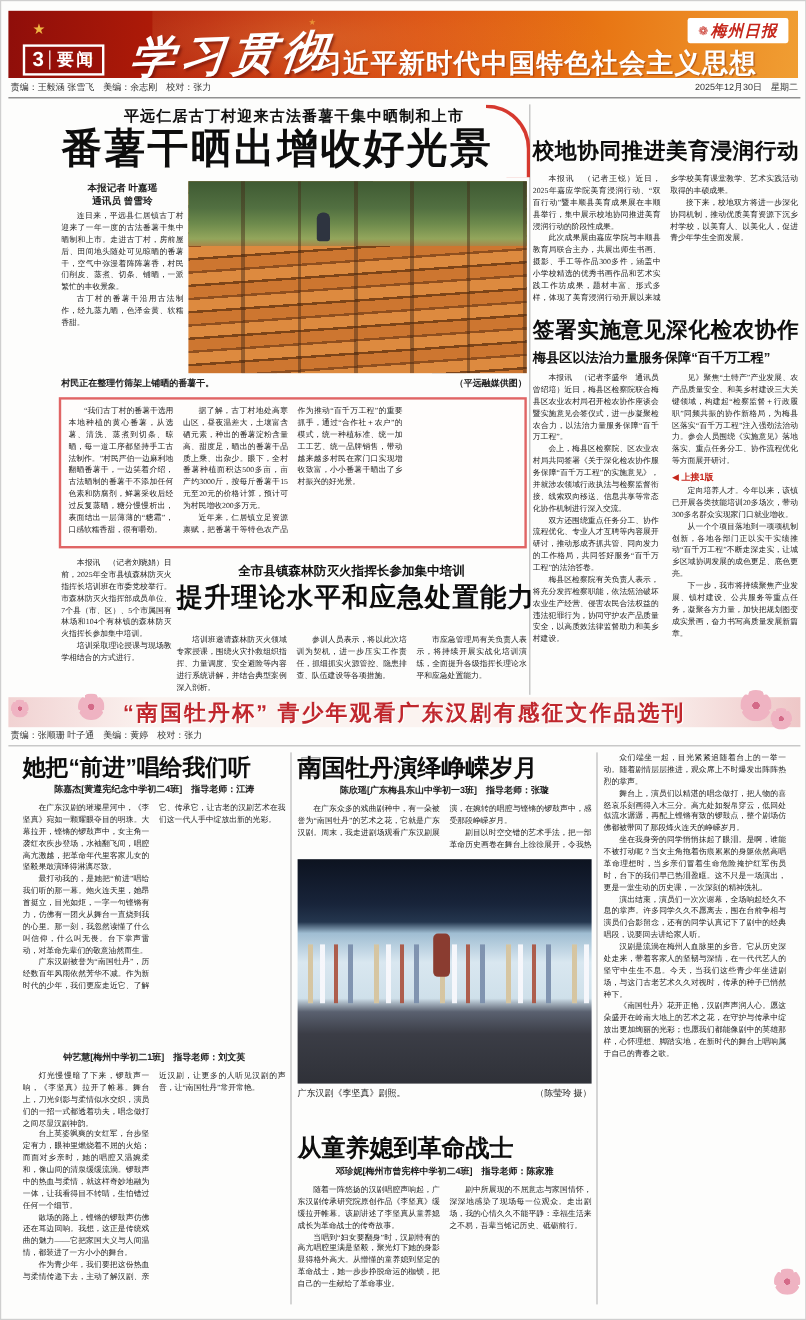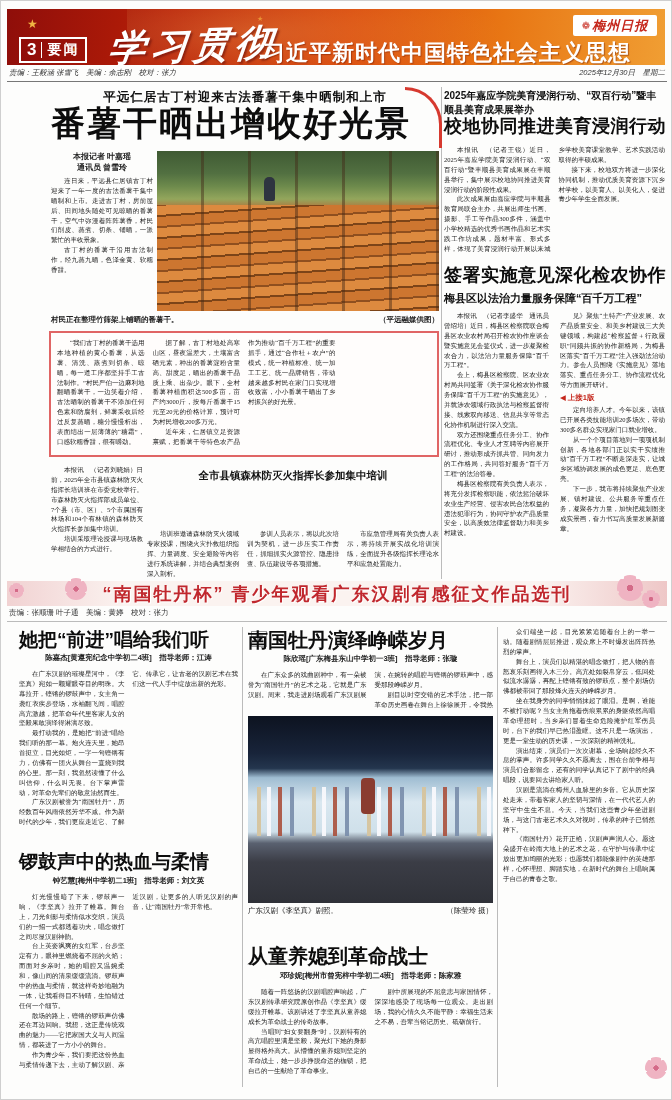--- a/index.html
+++ b/index.html
@@ -11,21 +11,21 @@
   .star{position:absolute;color:#ffd34d;opacity:.85;}
   .pagetag{position:absolute;left:12px;top:28px;display:flex;align-items:center;border:2px solid #fff;color:#fff;padding:1px 6px;font-family:"Liberation Sans","DejaVu Sans",sans-serif;font-weight:bold;background:rgba(140,10,10,.35);}
   .pagetag .num{font-size:17px;margin-right:5px;}
   .pagetag .sep{width:1px;height:16px;background:#fff;margin-right:5px;}
   .pagetag .lbl{font-size:14px;letter-spacing:2px;}
   .script{position:absolute;left:102px;top:12px;font-size:37px;font-weight:900;font-style:italic;color:#fff;letter-spacing:5px;transform:skewX(-8deg) rotate(-2deg);text-shadow:2px 2px 2px rgba(90,10,10,.5);font-family:"Liberation Serif","DejaVu Serif",serif;}
   .slogan{position:absolute;left:256px;top:29px;font-size:22px;font-weight:900;color:#fff;letter-spacing:1px;font-family:"Liberation Sans","DejaVu Sans",sans-serif;text-shadow:1px 1px 1px rgba(120,30,0,.5);white-space:nowrap;}
   .logo{position:absolute;right:8px;top:6px;width:84px;height:21px;background:#fff;border-radius:2px;display:flex;align-items:center;justify-content:center;gap:2px;}
   .logo .mark{color:#c5271c;font-size:10px;}
   .logo .txt{color:#c5271c;font-size:13px;font-weight:900;font-style:italic;letter-spacing:1px;font-family:"Liberation Serif","DejaVu Serif",serif;}
-  .edrow{left:8px;top:67px;width:656px;display:flex;justify-content:space-between;font-size:7.5px;color:#333;font-family:"Liberation Sans","DejaVu Sans",sans-serif;font-style:italic;}
+  .edrow{left:8px;top:67px;width:656px;display:flex;justify-content:space-between;font-size:7.5px;color:#333;font-family:"Liberation Sans","DejaVu Sans",sans-serif;}
   .hline{height:1px;background:#777;}
   .vline{width:1px;background:#bbb;}
   
   .tiny{font-size:6.5px;line-height:1.52;text-align:justify;color:#222;overflow:hidden;}
   .para{margin:0;text-indent:2em;}
   .cols2{column-count:2;column-gap:8px;column-fill:auto;}
   .cols3{column-count:3;column-gap:8px;column-fill:auto;}
   .cols4{column-count:4;column-gap:8px;column-fill:auto;}
   .kicker{font-family:"Liberation Sans","DejaVu Sans",sans-serif;font-weight:bold;text-align:center;color:#111;}
   .headline{font-family:"Liberation Sans","DejaVu Sans",sans-serif;font-weight:900;text-align:left;color:#0d0d0d;white-space:nowrap;}
@@ -112,21 +112,20 @@
   </div>
 
   <div class="abs redbox">
     <div class="tiny cols4" style="height:112px;">
         <p class="para">“我们古丁村的番薯干选用本地种植的黄心番薯，从选薯、清洗、蒸煮到切条、晾晒，每一道工序都坚持手工古法制作。”村民严伯一边麻利地翻晒番薯干，一边笑着介绍，古法晒制的番薯干不添加任何色素和防腐剂，鲜薯采收后经过反复蒸晒，糖分慢慢析出，表面结出一层薄薄的“糖霜”，口感软糯香甜，很有嚼劲。</p>
         <p class="para">据了解，古丁村地处高寒山区，昼夜温差大，土壤富含硒元素，种出的番薯淀粉含量高、甜度足，晒出的番薯干品质上乘、出杂少。眼下，全村番薯种植面积达500多亩，亩产约3000斤，按每斤番薯干15元至20元的价格计算，预计可为村民增收200多万元。</p>
         <p class="para">近年来，仁居镇立足资源禀赋，把番薯干等特色农产品作为推动“百千万工程”的重要抓手，通过“合作社＋农户”的模式，统一种植标准、统一加工工艺、统一品牌销售，带动越来越多村民在家门口实现增收致富，小小番薯干晒出了乡村振兴的好光景。</p>
       </div>
   </div>
 
-  <div class="abs kicker" style="left:443px;top:88px;width:221px;font-size:10px;text-align:left;line-height:1.35;">2025年嘉应学院美育浸润行动、“双百行动”暨丰顺县美育成果展举办</div>
   <div class="abs headline" style="left:443px;top:113px;width:221px;font-size:18px;letter-spacing:.5px;">校地协同推进美育浸润行动</div>
   <div class="abs tiny cols2" style="left:443px;top:144px;width:221px;height:112px;">
       <p class="para">本报讯　（记者王锐）近日，2025年嘉应学院美育浸润行动、“双百行动”暨丰顺县美育成果展在丰顺县举行，集中展示校地协同推进美育浸润行动的阶段性成果。</p>
       <p class="para">此次成果展由嘉应学院与丰顺县教育局联合主办，共展出师生书画、摄影、手工等作品300多件，涵盖中小学校精选的优秀书画作品和艺术实践工作坊成果，题材丰富、形式多样，体现了美育浸润行动开展以来城乡学校美育课堂教学、艺术实践活动取得的丰硕成果。</p>
       <p class="para">接下来，校地双方将进一步深化协同机制，推动优质美育资源下沉乡村学校，以美育人、以美化人，促进青少年学生全面发展。</p>
     </div>
 
   <div class="abs headline" style="left:443px;top:262px;width:221px;font-size:18px;letter-spacing:.5px;">签署实施意见深化检农协作</div>
   <div class="abs kicker" style="left:443px;top:290px;width:221px;font-size:11px;text-align:left;">梅县区以法治力量服务保障“百千万工程”</div>
   <div class="abs tiny" style="left:443px;top:310px;width:105px;height:268px;">
@@ -145,20 +144,21 @@
         <p class="para">从一个个项目落地到一项项机制创新，各地各部门正以实干实绩推动“百千万工程”不断走深走实，让城乡区域协调发展的成色更足、底色更亮。</p>
         <p class="para">下一步，我市将持续聚焦产业发展、镇村建设、公共服务等重点任务，凝聚各方力量，加快把规划图变成实景画，奋力书写高质量发展新篇章。</p>
       </div>
   </div>
 
   <div class="abs tiny" style="left:50px;top:464px;width:92px;height:118px;">
       <p class="para">本报讯　（记者刘晓娟）日前，2025年全市县镇森林防灭火指挥长培训班在市委党校举行。市森林防灭火指挥部成员单位、7个县（市、区）、5个市属国有林场和104个有林镇的森林防灭火指挥长参加集中培训。</p>
       <p class="para">培训采取理论授课与现场教学相结合的方式进行。</p>
     </div>
   <div class="abs kicker" style="left:146px;top:468px;width:292px;font-size:10.5px;">全市县镇森林防灭火指挥长参加集中培训</div>
+  <div class="abs headline" style="left:146px;top:482px;width:292px;font-size:22px;letter-spacing:1px;">提升理论水平和应急处置能力</div>
   <div class="abs tiny cols3" style="left:146px;top:528px;width:292px;height:54px;">
       <p class="para">培训班邀请森林防灭火领域专家授课，围绕火灾扑救组织指挥、力量调度、安全避险等内容进行系统讲解，并结合典型案例深入剖析。</p>
       <p class="para">参训人员表示，将以此次培训为契机，进一步压实工作责任，抓细抓实火源管控、隐患排查、队伍建设等各项措施。</p>
       <p class="para">市应急管理局有关负责人表示，将持续开展实战化培训演练，全面提升各级指挥长理论水平和应急处置能力。</p>
     </div>
 
   <div class="abs ebanner">
     <span class="txt">“南国牡丹杯” 青少年观看广东汉剧有感征文作品选刊</span>
   </div>
   <div class="flower" style="left:64px;top:577px;width:22px;height:22px;"></div>
@@ -174,21 +174,20 @@
   <div class="abs vline" style="left:496px;top:626px;height:460px;"></div>
 
   <div class="abs headline" style="left:18px;top:626px;width:219px;font-size:19px;">她把“前进”唱给我们听</div>
   <div class="abs byline" style="left:18px;top:652px;width:219px;font-size:7.5px;">陈嘉杰[黄遵宪纪念中学初二4班]　指导老师：江涛</div>
   <div class="abs tiny cols2" style="left:18px;top:668px;width:219px;height:176px;">
       <p class="para">在广东汉剧的璀璨星河中，《李坚真》宛如一颗耀眼夺目的明珠。大幕拉开，铿锵的锣鼓声中，女主角一袭红衣疾步登场，水袖翻飞间，唱腔高亢激越，把革命年代里客家儿女的坚毅果敢演绎得淋漓尽致。</p>
       <p class="para">最打动我的，是她把“前进”唱给我们听的那一幕。炮火连天里，她昂首挺立，目光如炬，一字一句铿锵有力，仿佛有一团火从舞台一直烧到我的心里。那一刻，我忽然读懂了什么叫信仰，什么叫无畏。台下掌声雷动，对革命先辈们的敬意油然而生。</p>
       <p class="para">广东汉剧被誉为“南国牡丹”，历经数百年风雨依然芳华不减。作为新时代的少年，我们更应走近它、了解它、传承它，让古老的汉剧艺术在我们这一代人手中绽放出新的光彩。</p>
     </div>
 
-  <div class="abs headline" style="left:18px;top:848px;width:219px;font-size:19px;">锣鼓声中的热血与柔情</div>
   <div class="abs byline" style="left:18px;top:875px;width:219px;font-size:7.5px;">钟艺慧[梅州中学初二1班]　指导老师：刘文英</div>
   <div class="abs tiny cols2" style="left:18px;top:891px;width:219px;height:195px;">
       <p class="para">灯光慢慢暗了下来，锣鼓声一响，《李坚真》拉开了帷幕。舞台上，刀光剑影与柔情似水交织，演员们的一招一式都透着功夫，唱念做打之间尽显汉剧神韵。</p>
       <p class="para">台上英姿飒爽的女红军，台步坚定有力，眼神里燃烧着不屈的火焰；而面对乡亲时，她的唱腔又温婉柔和，像山间的清泉缓缓流淌。锣鼓声中的热血与柔情，就这样奇妙地融为一体，让我看得目不转睛，生怕错过任何一个细节。</p>
       <p class="para">散场的路上，铿锵的锣鼓声仿佛还在耳边回响。我想，这正是传统戏曲的魅力——它把家国大义与人间温情，都装进了一方小小的舞台。</p>
       <p class="para">作为青少年，我们要把这份热血与柔情传递下去，主动了解汉剧、亲近汉剧，让更多的人听见汉剧的声音，让“南国牡丹”常开常艳。</p>
     </div>
 
   <div class="abs minilogo">▣</div>
   <div class="abs headline" style="left:247px;top:626px;width:245px;font-size:20px;">南国牡丹演绎峥嵘岁月</div>

